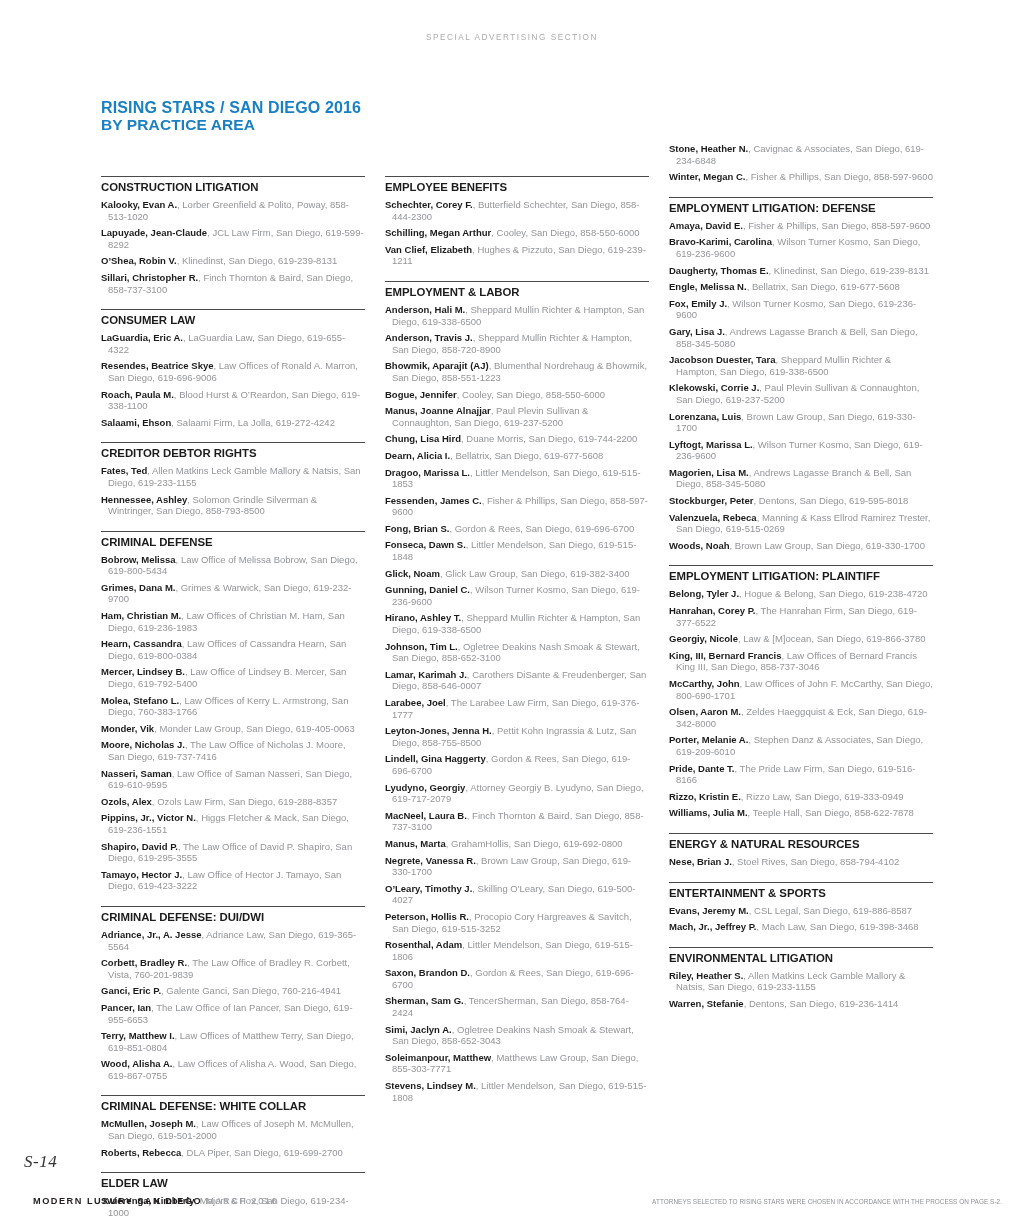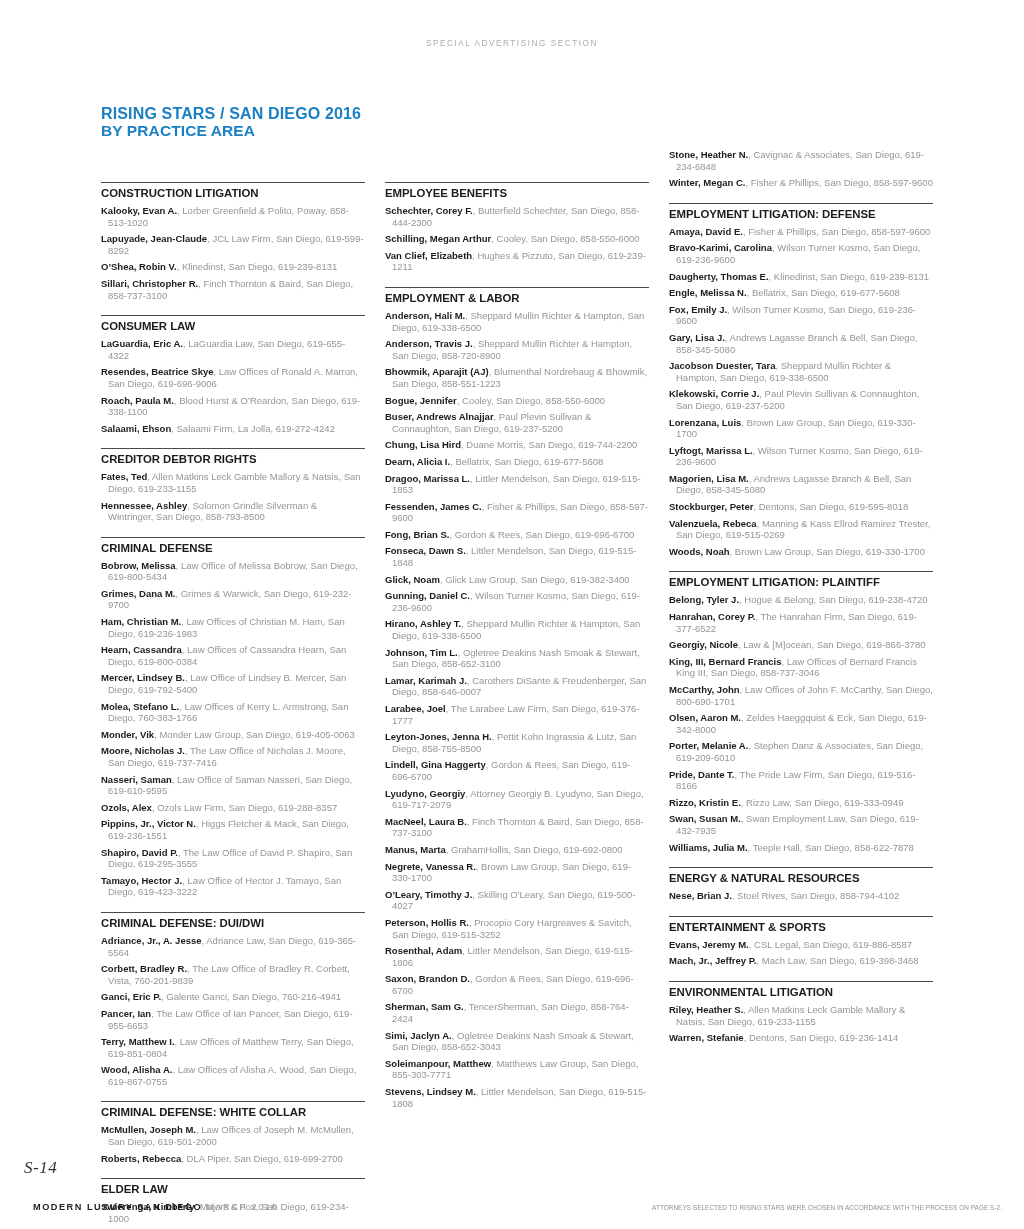--- a/index.html
+++ b/index.html
@@ -6,21 +6,21 @@
   body{
     width:1024px;height:1229px;
     background:#ffffff;
     font-family:"Liberation Sans", sans-serif;
     color:#231f20;
     position:relative;
     overflow:hidden;
   }
   .page{
     position:absolute;
-    left:0;top:6px;width:1024px;height:1000px;
+    left:0;top:0;width:1024px;height:1000px;
   }
   
   .running-head{
     position:absolute;
     left:0;top:33px;width:1024px;
     text-align:center;
     font-size:8.2px;
     letter-spacing:1.55px;
     color:#a9abae;
     font-weight:400;
@@ -204,21 +204,21 @@
           <div class="entry"><span class="nm">Van Clief, Elizabeth</span><span class="dt">, Hughes &amp; Pizzuto, San Diego, 619-239-1211</span></div>
           <div class="section-gap"></div>
         </div>
         <div class="section">
           <div class="section-rule"></div>
           <div class="section-title">EMPLOYMENT &amp; LABOR</div>
           <div class="entry"><span class="nm">Anderson, Hali M.</span><span class="dt">, Sheppard Mullin Richter &amp; Hampton, San Diego, 619-338-6500</span></div>
           <div class="entry"><span class="nm">Anderson, Travis J.</span><span class="dt">, Sheppard Mullin Richter &amp; Hampton, San Diego, 858-720-8900</span></div>
           <div class="entry"><span class="nm">Bhowmik, Aparajit (AJ)</span><span class="dt">, Blumenthal Nordrehaug &amp; Bhowmik, San Diego, 858-551-1223</span></div>
           <div class="entry"><span class="nm">Bogue, Jennifer</span><span class="dt">, Cooley, San Diego, 858-550-6000</span></div>
-          <div class="entry"><span class="nm">Buser, Andrews Alnajjar</span><span class="dt">, Paul Plevin Sullivan &amp; Connaughton, San Diego, 619-237-5200</span></div>
+          <div class="entry"><span class="nm">Manus, Joanne Alnajjar</span><span class="dt">, Paul Plevin Sullivan &amp; Connaughton, San Diego, 619-237-5200</span></div>
           <div class="entry"><span class="nm">Chung, Lisa Hird</span><span class="dt">, Duane Morris, San Diego, 619-744-2200</span></div>
           <div class="entry"><span class="nm">Dearn, Alicia I.</span><span class="dt">, Bellatrix, San Diego, 619-677-5608</span></div>
           <div class="entry"><span class="nm">Dragoo, Marissa L.</span><span class="dt">, Littler Mendelson, San Diego, 619-515-1853</span></div>
           <div class="entry"><span class="nm">Fessenden, James C.</span><span class="dt">, Fisher &amp; Phillips, San Diego, 858-597-9600</span></div>
           <div class="entry"><span class="nm">Fong, Brian S.</span><span class="dt">, Gordon &amp; Rees, San Diego, 619-696-6700</span></div>
           <div class="entry"><span class="nm">Fonseca, Dawn S.</span><span class="dt">, Littler Mendelson, San Diego, 619-515-1848</span></div>
           <div class="entry"><span class="nm">Glick, Noam</span><span class="dt">, Glick Law Group, San Diego, 619-382-3400</span></div>
           <div class="entry"><span class="nm">Gunning, Daniel C.</span><span class="dt">, Wilson Turner Kosmo, San Diego, 619-236-9600</span></div>
           <div class="entry"><span class="nm">Hirano, Ashley T.</span><span class="dt">, Sheppard Mullin Richter &amp; Hampton, San Diego, 619-338-6500</span></div>
           <div class="entry"><span class="nm">Johnson, Tim L.</span><span class="dt">, Ogletree Deakins Nash Smoak &amp; Stewart, San Diego, 858-652-3100</span></div>
@@ -271,21 +271,20 @@
           <div class="section-title">EMPLOYMENT LITIGATION: PLAINTIFF</div>
           <div class="entry"><span class="nm">Belong, Tyler J.</span><span class="dt">, Hogue &amp; Belong, San Diego, 619-238-4720</span></div>
           <div class="entry"><span class="nm">Hanrahan, Corey P.</span><span class="dt">, The Hanrahan Firm, San Diego, 619-377-6522</span></div>
           <div class="entry"><span class="nm">Georgiy, Nicole</span><span class="dt">, Law &amp; [M]ocean, San Diego, 619-866-3780</span></div>
           <div class="entry"><span class="nm">King, III, Bernard Francis</span><span class="dt">, Law Offices of Bernard Francis King III, San Diego, 858-737-3046</span></div>
           <div class="entry"><span class="nm">McCarthy, John</span><span class="dt">, Law Offices of John F. McCarthy, San Diego, 800-690-1701</span></div>
           <div class="entry"><span class="nm">Olsen, Aaron M.</span><span class="dt">, Zeldes Haeggquist &amp; Eck, San Diego, 619-342-8000</span></div>
           <div class="entry"><span class="nm">Porter, Melanie A.</span><span class="dt">, Stephen Danz &amp; Associates, San Diego, 619-209-6010</span></div>
           <div class="entry"><span class="nm">Pride, Dante T.</span><span class="dt">, The Pride Law Firm, San Diego, 619-516-8166</span></div>
           <div class="entry"><span class="nm">Rizzo, Kristin E.</span><span class="dt">, Rizzo Law, San Diego, 619-333-0949</span></div>
-          <div class="entry"><span class="nm">Swan, Susan M.</span><span class="dt">, Swan Employment Law, San Diego, 619-432-7935</span></div>
           <div class="entry"><span class="nm">Williams, Julia M.</span><span class="dt">, Teeple Hall, San Diego, 858-622-7878</span></div>
           <div class="section-gap"></div>
         </div>
         <div class="section">
           <div class="section-rule"></div>
           <div class="section-title">ENERGY &amp; NATURAL RESOURCES</div>
           <div class="entry"><span class="nm">Nese, Brian J.</span><span class="dt">, Stoel Rives, San Diego, 858-794-4102</span></div>
           <div class="section-gap"></div>
         </div>
         <div class="section">

